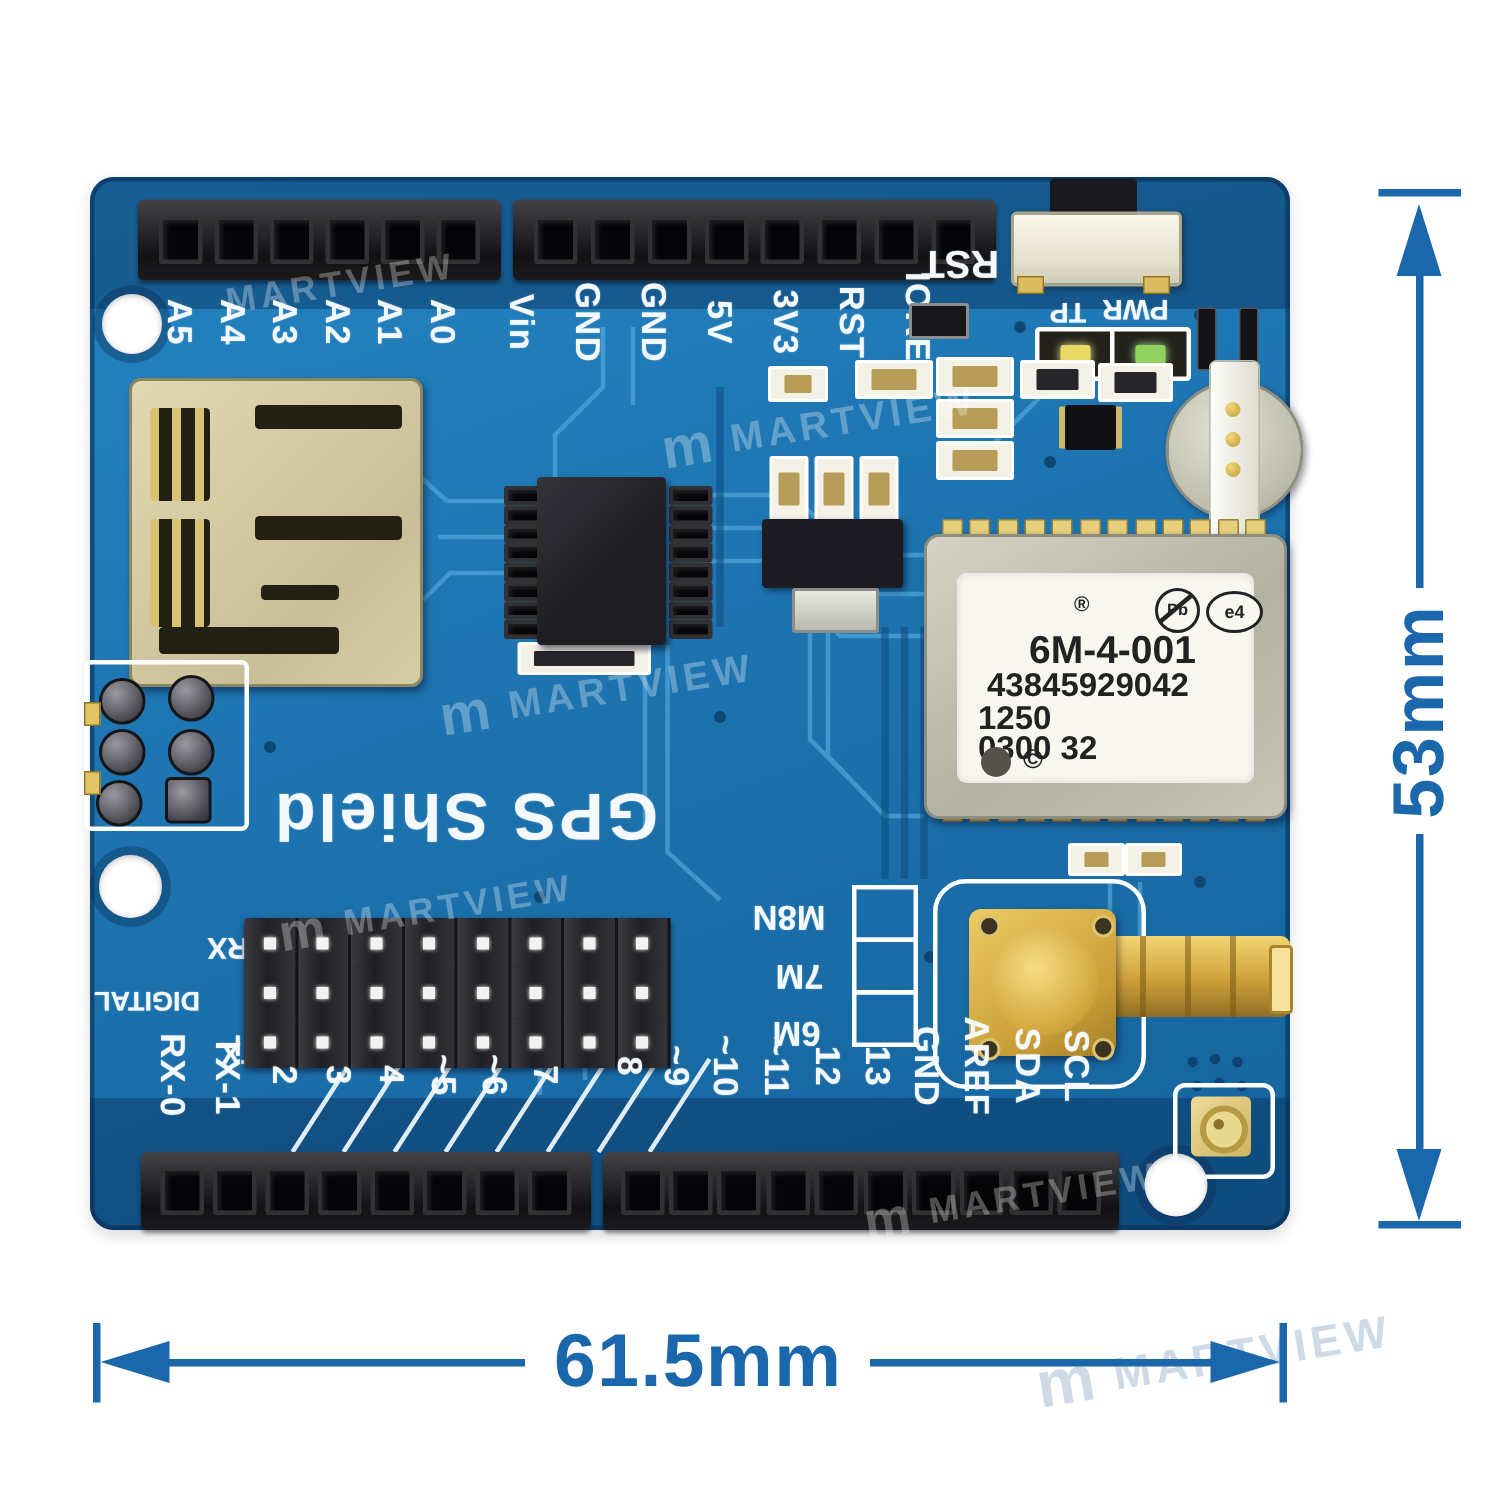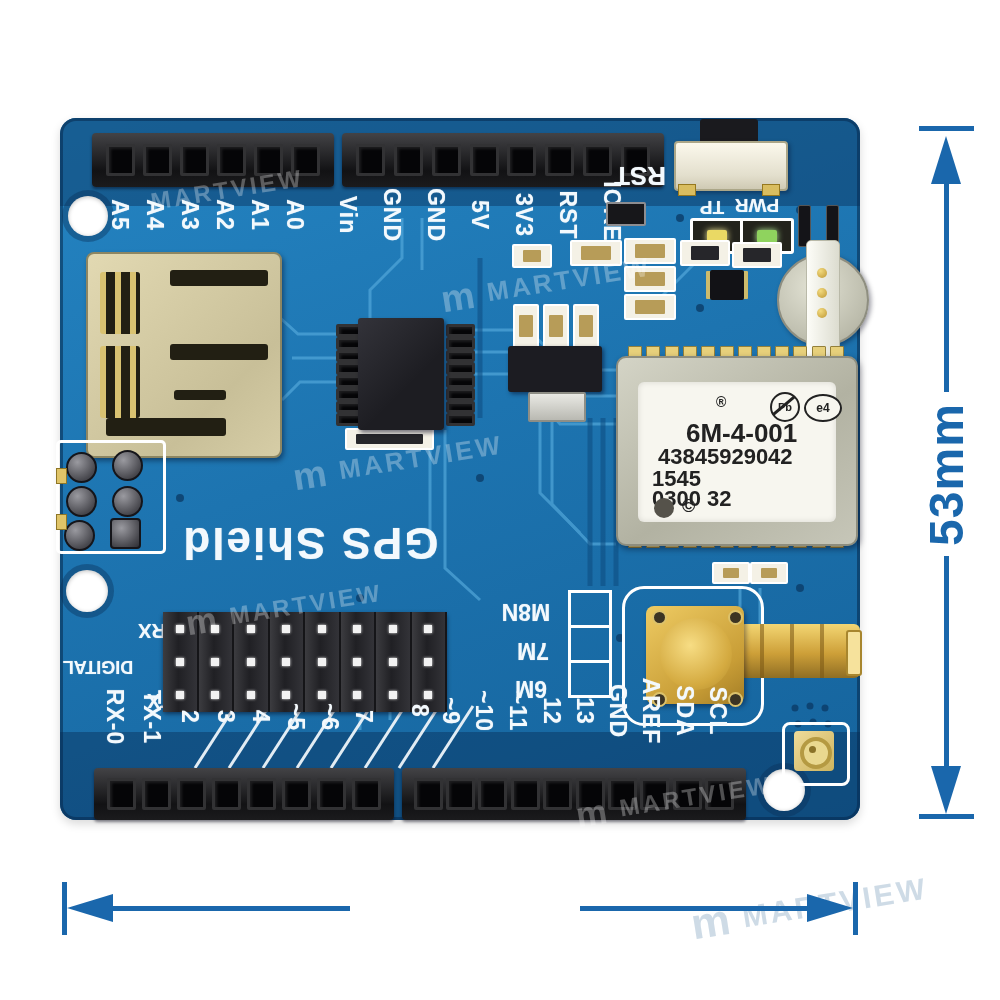--- a/index.html
+++ b/index.html
@@ -353,21 +353,21 @@
     <div class="gm-line" style="left:78px;top:12px;font-size:14px;">®</div>
     <div class="gm-ring" style="left:132px;top:10px;width:26px;height:26px;font-size:11px;">
       <span>Pb</span>
       <i class="pbslash"></i>
     </div>
     <div class="gm-ring" style="left:166px;top:12px;width:34px;height:24px;border-radius:50%;font-size:12px;">
       <span>e4</span>
     </div>
     <div class="gm-line" style="left:48px;top:36px;font-size:26px;">6M-4-001</div>
     <div class="gm-line" style="left:20px;top:62px;font-size:22px;">43845929042</div>
-    <div class="gm-line" style="left:14px;top:84px;font-size:22px;">1545</div>
+    <div class="gm-line" style="left:14px;top:84px;font-size:22px;">1250</div>
     <div class="gm-line" style="left:14px;top:104px;font-size:22px;">0300 32</div>
     <div style="position:absolute;left:16px;top:116px;width:20px;height:20px;border-radius:50%;background:#55524a;"></div>
     <div class="gm-line" style="left:44px;top:114px;font-size:18px;">©</div>
   </div>
 
   <div class="flip" id="title">GPS Shield</div>
 
   <div class="flip" style="left:127px;top:619px;width:50px;font-size:20px;">RX</div>
   <div class="flip" style="left:58px;top:656px;width:80px;font-size:18px;">DIGITAL</div>
   <div class="flip" style="left:135px;top:689px;width:50px;font-size:20px;">TX</div>
@@ -492,20 +492,21 @@
     <span class="logo">m</span>
     <span>MARTVIEW</span>
   </div>
 
   <div class="dim" style="left:62px;top:882px;width:5px;height:53px;"></div>
   <div class="dim" style="left:853px;top:882px;width:5px;height:53px;"></div>
   <div class="dim" style="left:90px;top:906px;width:260px;height:5px;"></div>
   <div class="dim" style="left:580px;top:906px;width:250px;height:5px;"></div>
   <div class="tri" style="left:67px;top:894px;border-top:14px solid transparent;border-bottom:14px solid transparent;border-right:46px solid #1a67ac;"></div>
   <div class="tri" style="left:807px;top:894px;border-top:14px solid transparent;border-bottom:14px solid transparent;border-left:46px solid #1a67ac;"></div>
+  <div class="dim-txt" style="left:358px;top:878px;width:215px;">61.5mm</div>
 
   <div class="dim" style="left:919px;top:126px;width:55px;height:5px;"></div>
   <div class="dim" style="left:919px;top:814px;width:55px;height:5px;"></div>
   <div class="dim" style="left:944px;top:182px;width:5px;height:210px;"></div>
   <div class="dim" style="left:944px;top:556px;width:5px;height:212px;"></div>
   <div class="tri" style="left:931px;top:136px;border-left:15px solid transparent;border-right:15px solid transparent;border-bottom:48px solid #1a67ac;"></div>
   <div class="tri" style="left:931px;top:766px;border-left:15px solid transparent;border-right:15px solid transparent;border-top:48px solid #1a67ac;"></div>
   <div class="dim-v-label" style="left:886px;top:400px;width:120px;height:148px;">
     <span class="vtext">53mm</span>
   </div>

